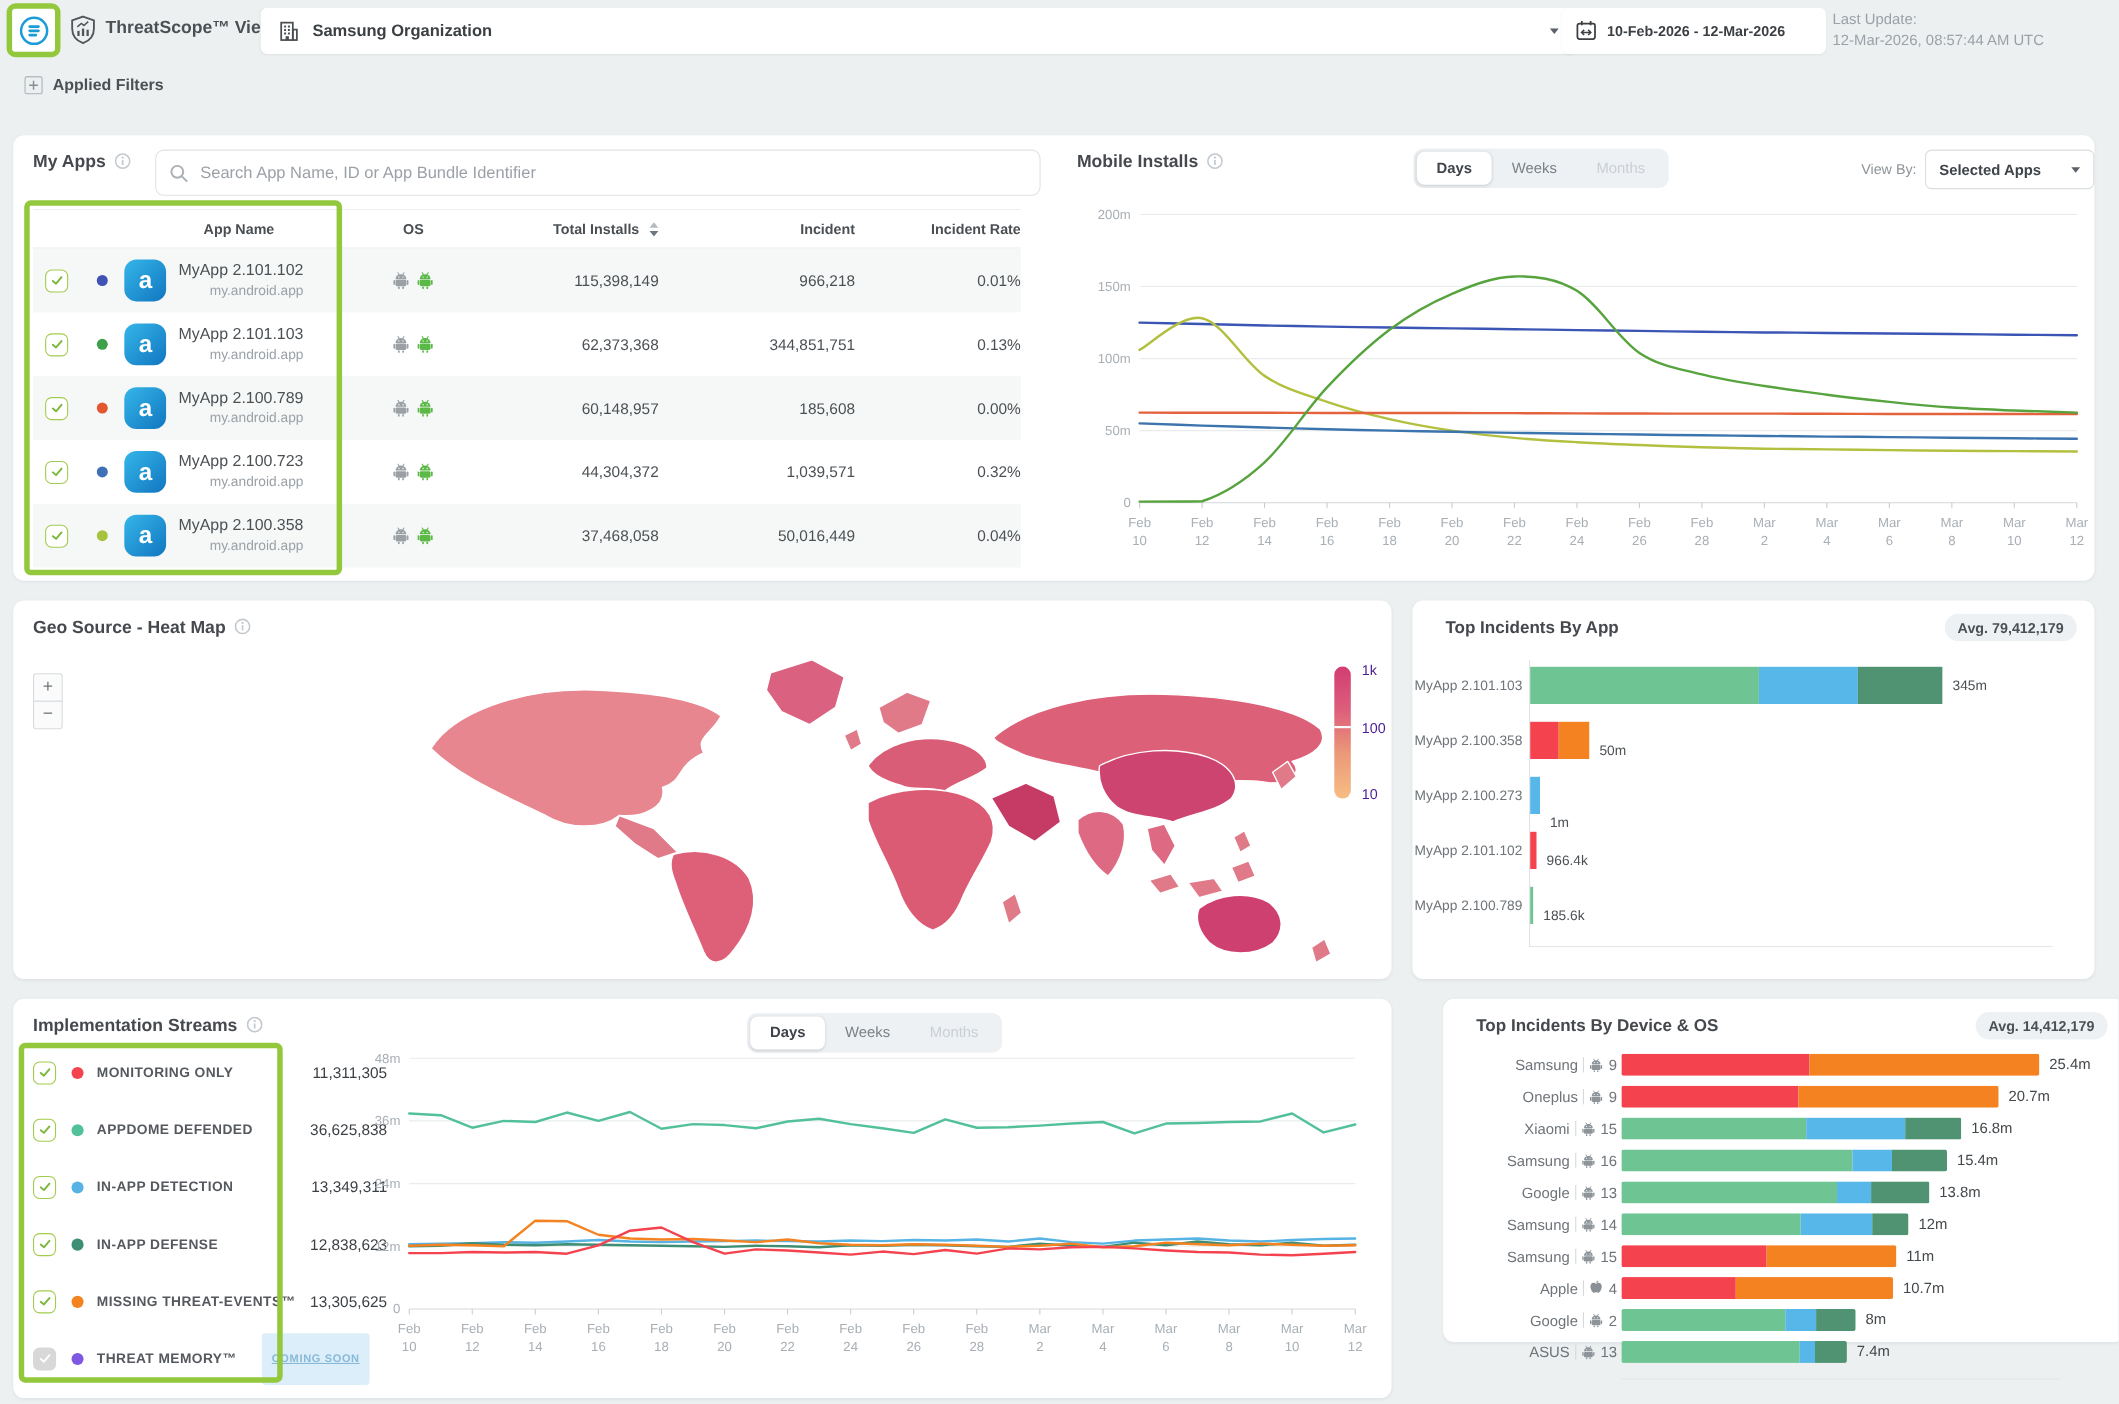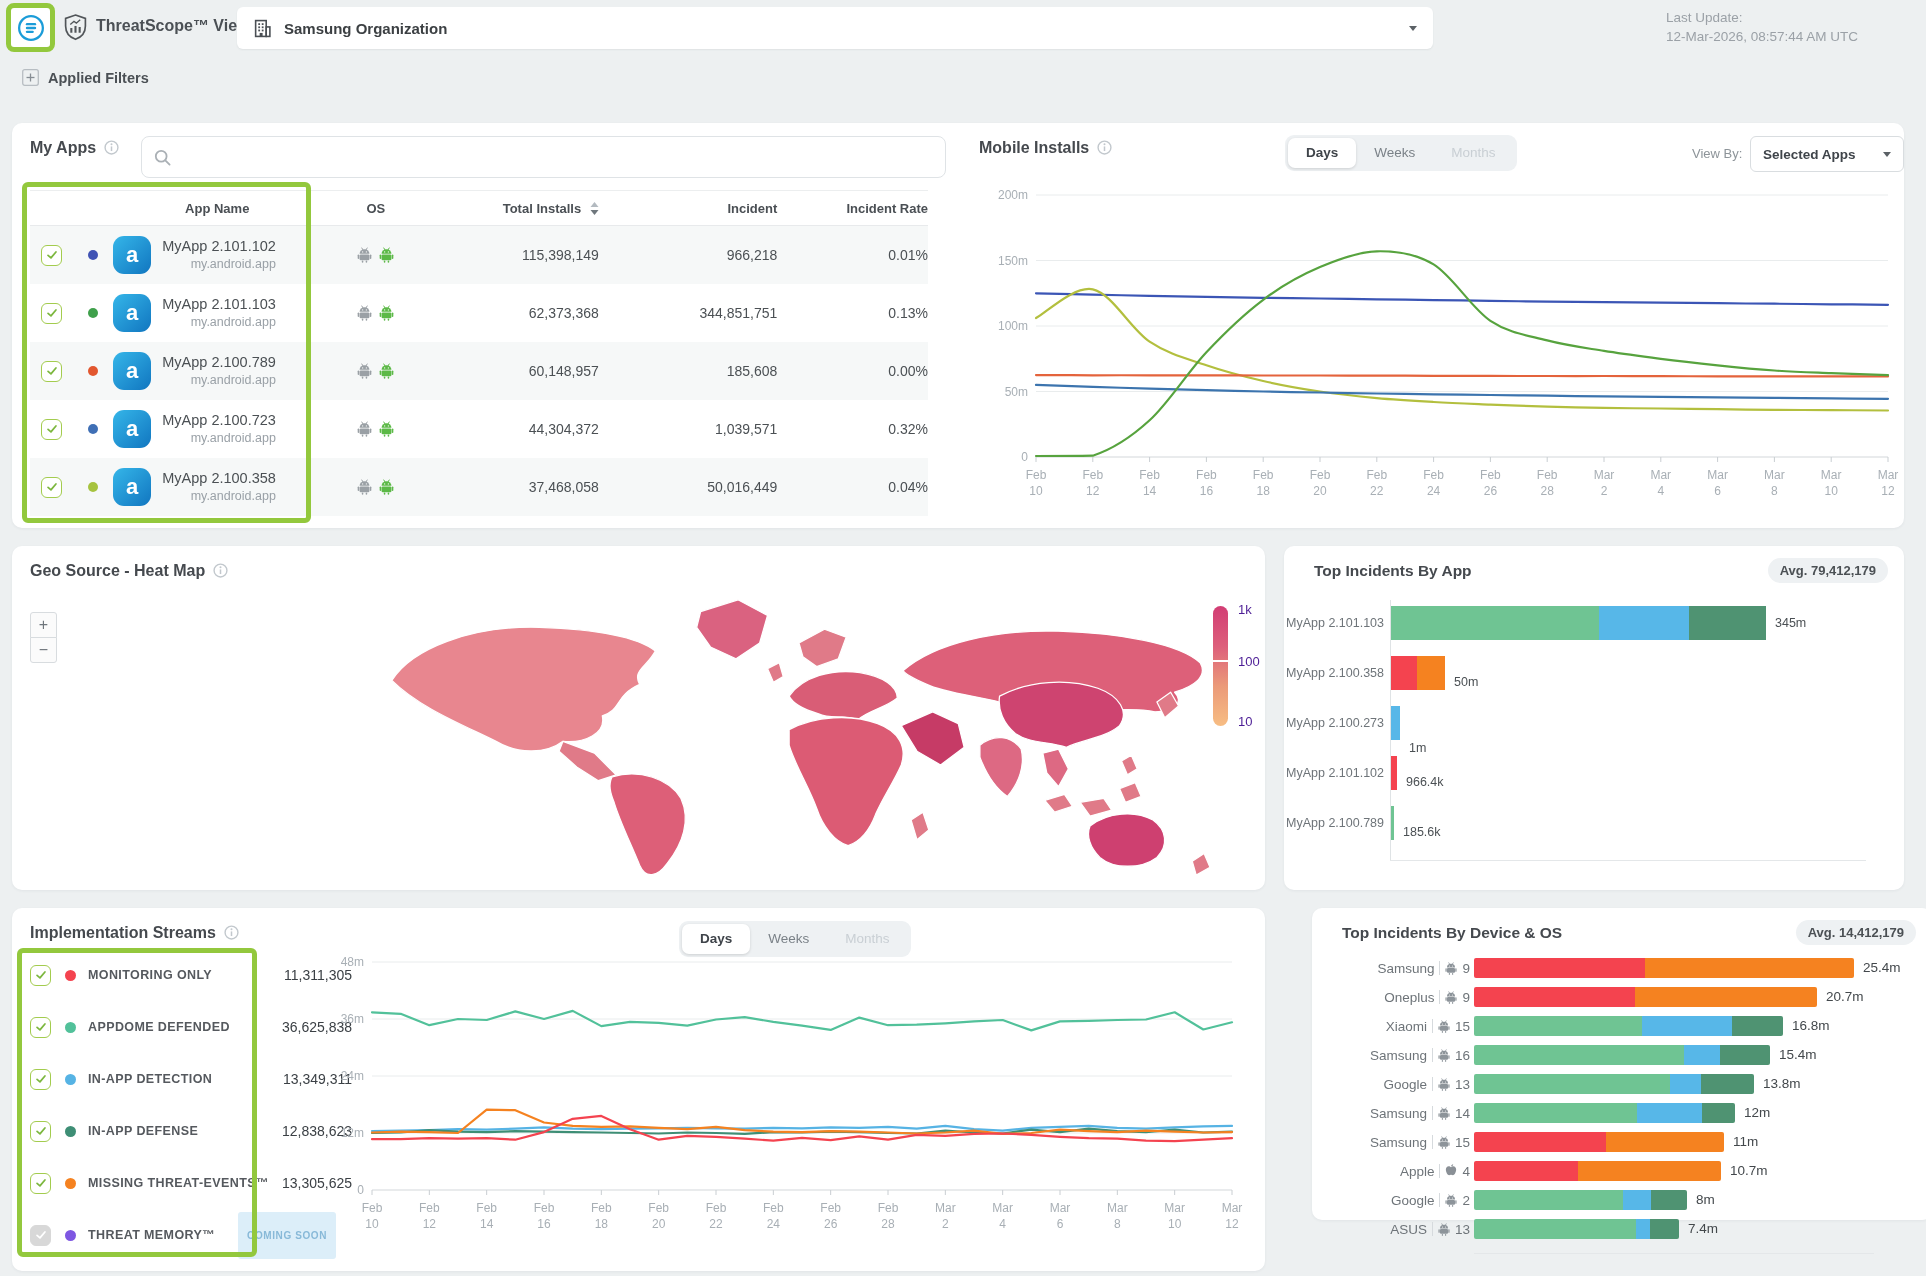--- a/index.html
+++ b/index.html
@@ -62,21 +62,21 @@
   .tia-bar{position:absolute;height:34px;display:flex;overflow:hidden;}
   .tia-bar span{display:block;height:100%;}
   .tia-val{position:absolute;font-size:12.5px;color:#4b5054;white-space:nowrap;}
   .vaxis{position:absolute;width:1px;background:#dfe3e5;}
   .haxis{position:absolute;height:1px;background:#e4e7e9;}
   
   .ilrow{position:absolute;left:18px;width:322px;height:24px;display:flex;align-items:center;}
   .ilrow .dot{margin:0 12px 0 14px;flex:0 0 11px;width:11px;height:11px;}
   .illbl{font-size:12.5px;font-weight:600;letter-spacing:.4px;color:#55595e;white-space:nowrap;flex:1;}
   .ilval{font-size:14px;color:#3b4045;}
-  .soon{background:#dceef9;color:#88b9d8;font-size:10px;font-weight:700;letter-spacing:.6px;padding:18px 9px;border-radius:3px;margin-right:2px;}
+  .soon{background:#dceef9;color:#88b9d8;font-size:10px;font-weight:700;letter-spacing:.6px;padding:18px 9px;border-radius:3px;margin-right:2px;text-decoration:underline;}
   
   .dev-label{position:absolute;width:158px;height:20px;display:flex;align-items:center;justify-content:flex-end;font-size:13.5px;color:#6e7479;gap:5px;}
   .dev-sep{width:1px;height:14px;background:#d6dadd;}
   .dev-bar{position:absolute;height:20px;display:flex;border-radius:2px;overflow:hidden;}
   .dev-bar span{display:block;height:100%;}
   .dev-val{position:absolute;font-size:13.5px;color:#43484c;white-space:nowrap;}
 </style>
 </head>
 <body>
 
@@ -110,20 +110,31 @@
       <rect x="5" y="7" width="1.7" height="1.7" fill="#4a4f54"></rect>
         <rect x="8.3" y="7" width="1.7" height="1.7" fill="#4a4f54"></rect>
       <rect x="5" y="10" width="1.7" height="1.7" fill="#4a4f54"></rect>
         <rect x="8.3" y="10" width="1.7" height="1.7" fill="#4a4f54"></rect>
       <rect x="6.3" y="13.2" width="2.8" height="3.3" fill="#4a4f54"></rect>
     </svg>
     <span class="lbl">Samsung Organization</span>
     <span class="chev" style="margin-left:auto;"></span>
   </div>
 
+  <div class="wbox cal-box">
+    <svg width="20" height="20" viewBox="0 0 20 20">
+      <rect x="2" y="3.5" width="16" height="14" rx="2" fill="none" stroke="#3b3f43" stroke-width="1.6"></rect>
+      <line x1="6" y1="1.2" x2="6" y2="5" stroke="#3b3f43" stroke-width="1.6"></line>
+      <line x1="14" y1="1.2" x2="14" y2="5" stroke="#3b3f43" stroke-width="1.6"></line>
+      <line x1="6" y1="11.5" x2="14" y2="11.5" stroke="#3b3f43" stroke-width="1.4"></line>
+      <polyline points="8.2,9.2 5.8,11.5 8.2,13.8" fill="none" stroke="#3b3f43" stroke-width="1.4"></polyline>
+      <polyline points="11.8,9.2 14.2,11.5 11.8,13.8" fill="none" stroke="#3b3f43" stroke-width="1.4"></polyline>
+    </svg>
+    <span class="lbl">10-Feb-2026 - 12-Mar-2026</span>
+  </div>
 
   <div class="lastupd">
     <div>Last Update:</div>
     <div>12-Mar-2026, 08:57:44 AM UTC</div>
   </div>
 
   <div class="applied">
     <svg width="17" height="17" viewBox="0 0 17 17">
       <rect x=".7" y=".7" width="15.6" height="15.6" rx="2" fill="none" stroke="#b7bdc2" stroke-width="1.3"></rect>
       <line x1="4.5" y1="8.5" x2="12.5" y2="8.5" stroke="#878e94" stroke-width="1.3"></line>
@@ -138,20 +149,21 @@
             <circle cx="7" cy="7" r="6" fill="none" stroke="#c2c8cd" stroke-width="1.3"></circle>
             <rect x="6.3" y="6" width="1.4" height="4.3" fill="#c2c8cd"></rect>
             <circle cx="7" cy="4" r=".95" fill="#c2c8cd"></circle>
           </svg></span>
     </div>
     <div class="search">
       <svg width="17" height="17" viewBox="0 0 17 17">
         <circle cx="7.2" cy="7.2" r="5.4" fill="none" stroke="#aab0b5" stroke-width="1.8"></circle>
         <line x1="11.3" y1="11.3" x2="15.6" y2="15.6" stroke="#aab0b5" stroke-width="1.8" stroke-linecap="round"></line>
       </svg>
+      <input type="text" placeholder="Search App Name, ID or App Bundle Identifier" style="">
     </div>
 
     <div class="tablewrap">
       <div class="thead">
         <div class="tc c-check"></div>
         <div class="tc c-dot"></div>
         <div class="tc c-app" style="justify-content:center;">App Name</div>
         <div class="tc c-os">OS</div>
         <div class="tc c-installs">
           <span>Total Installs</span>

